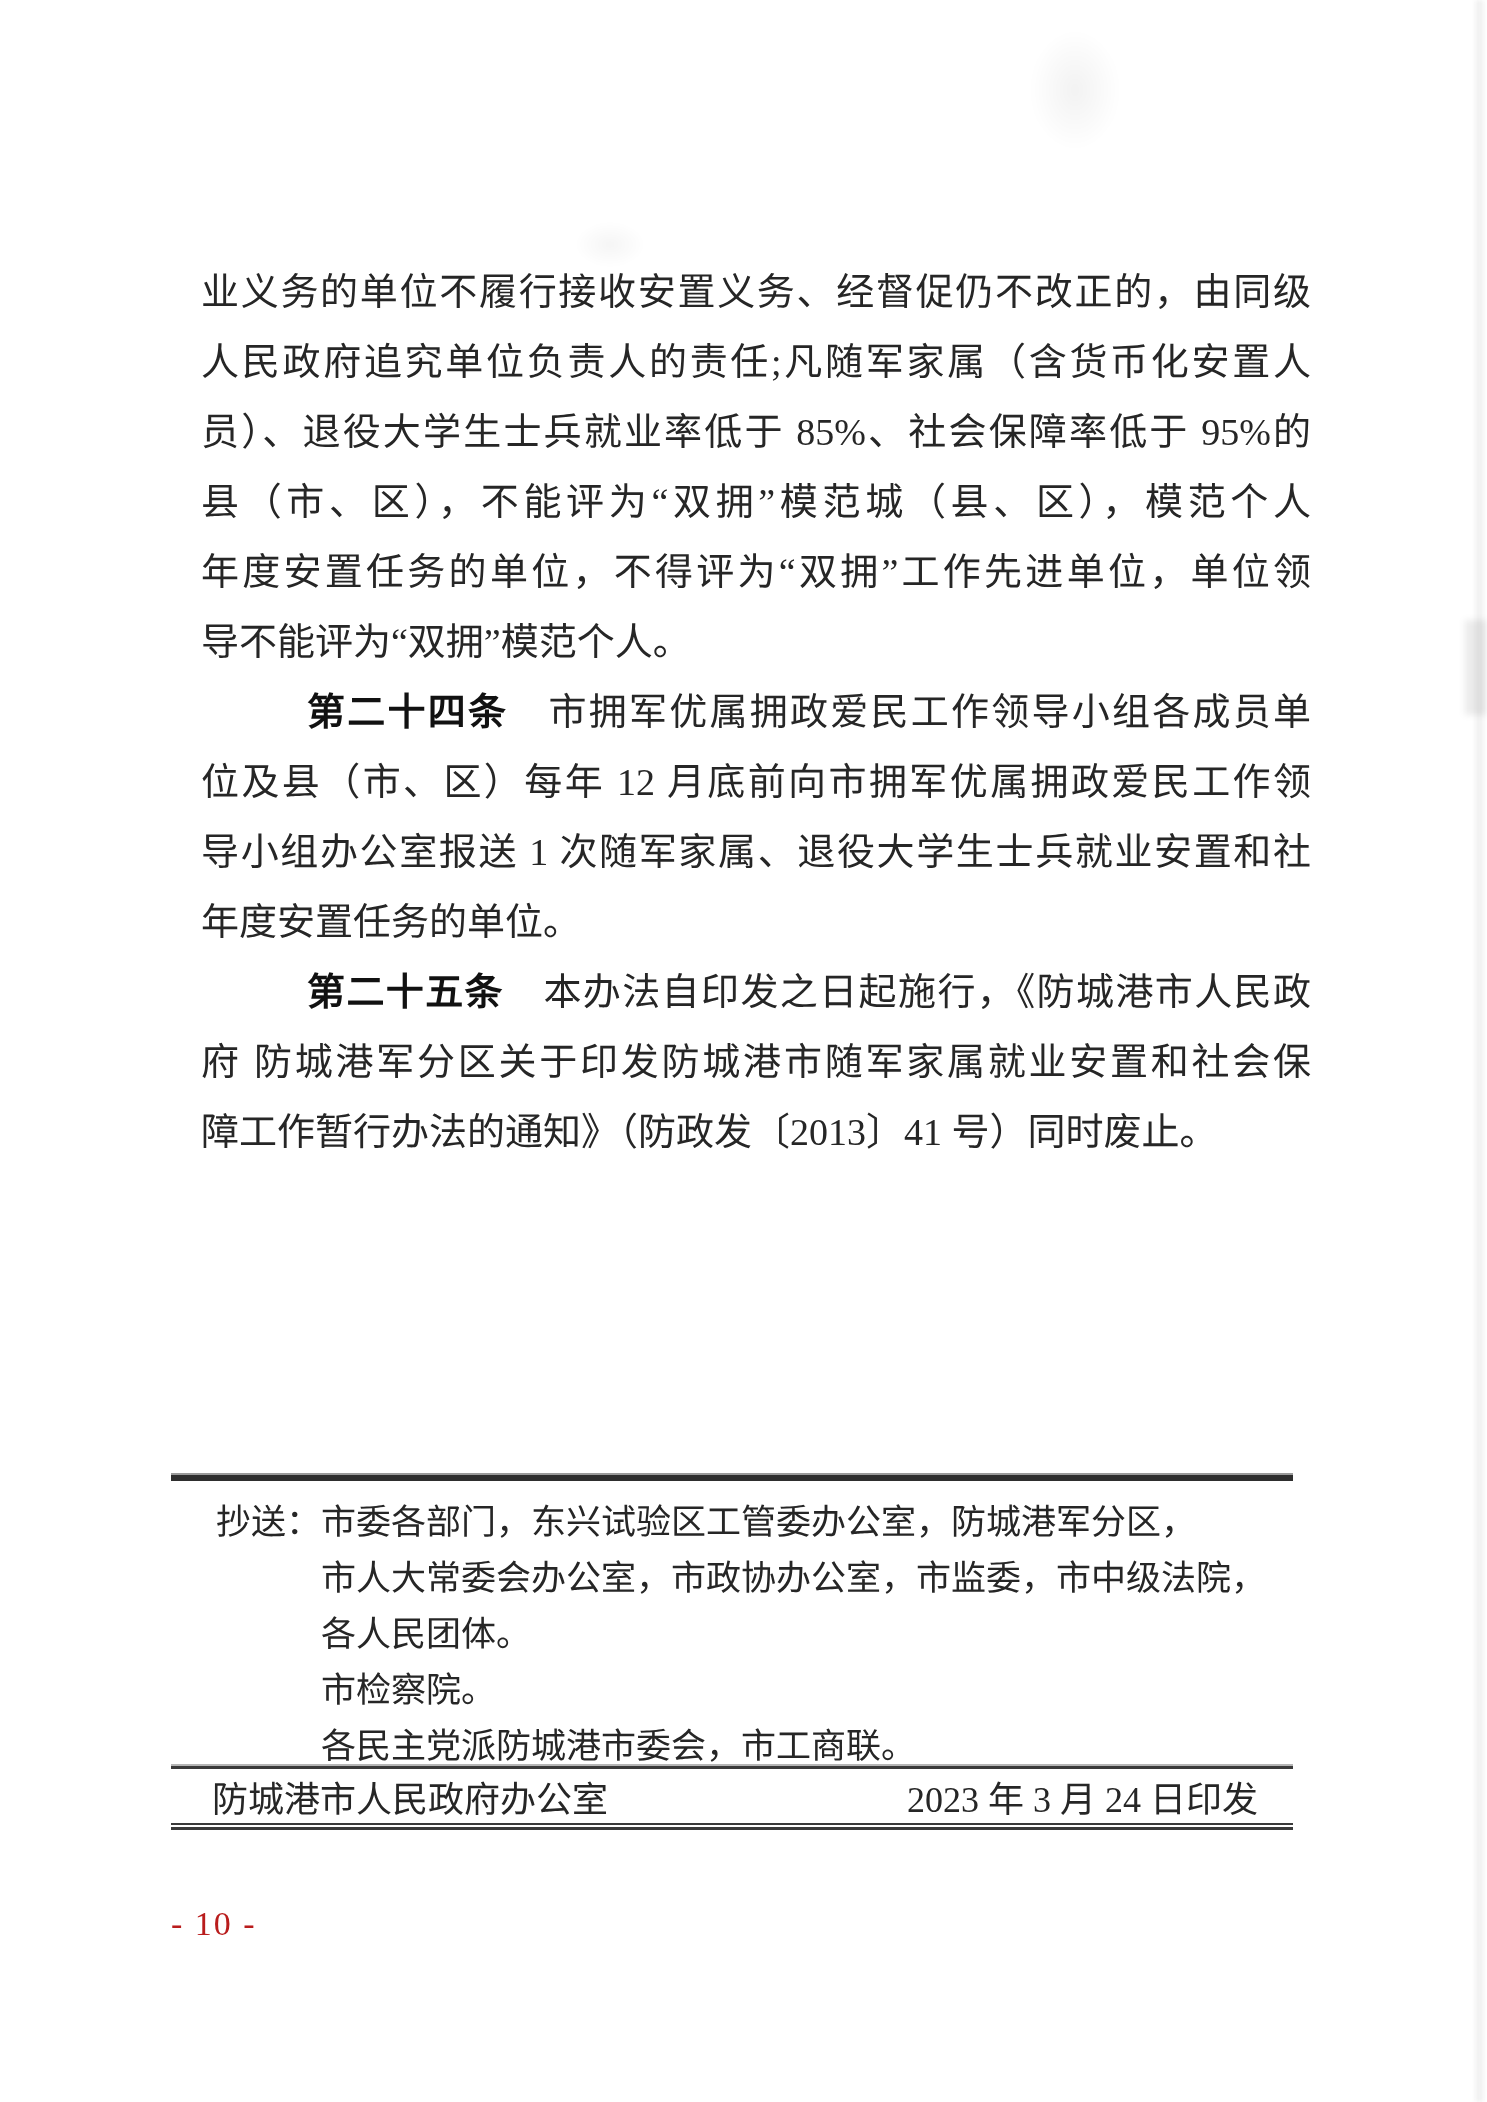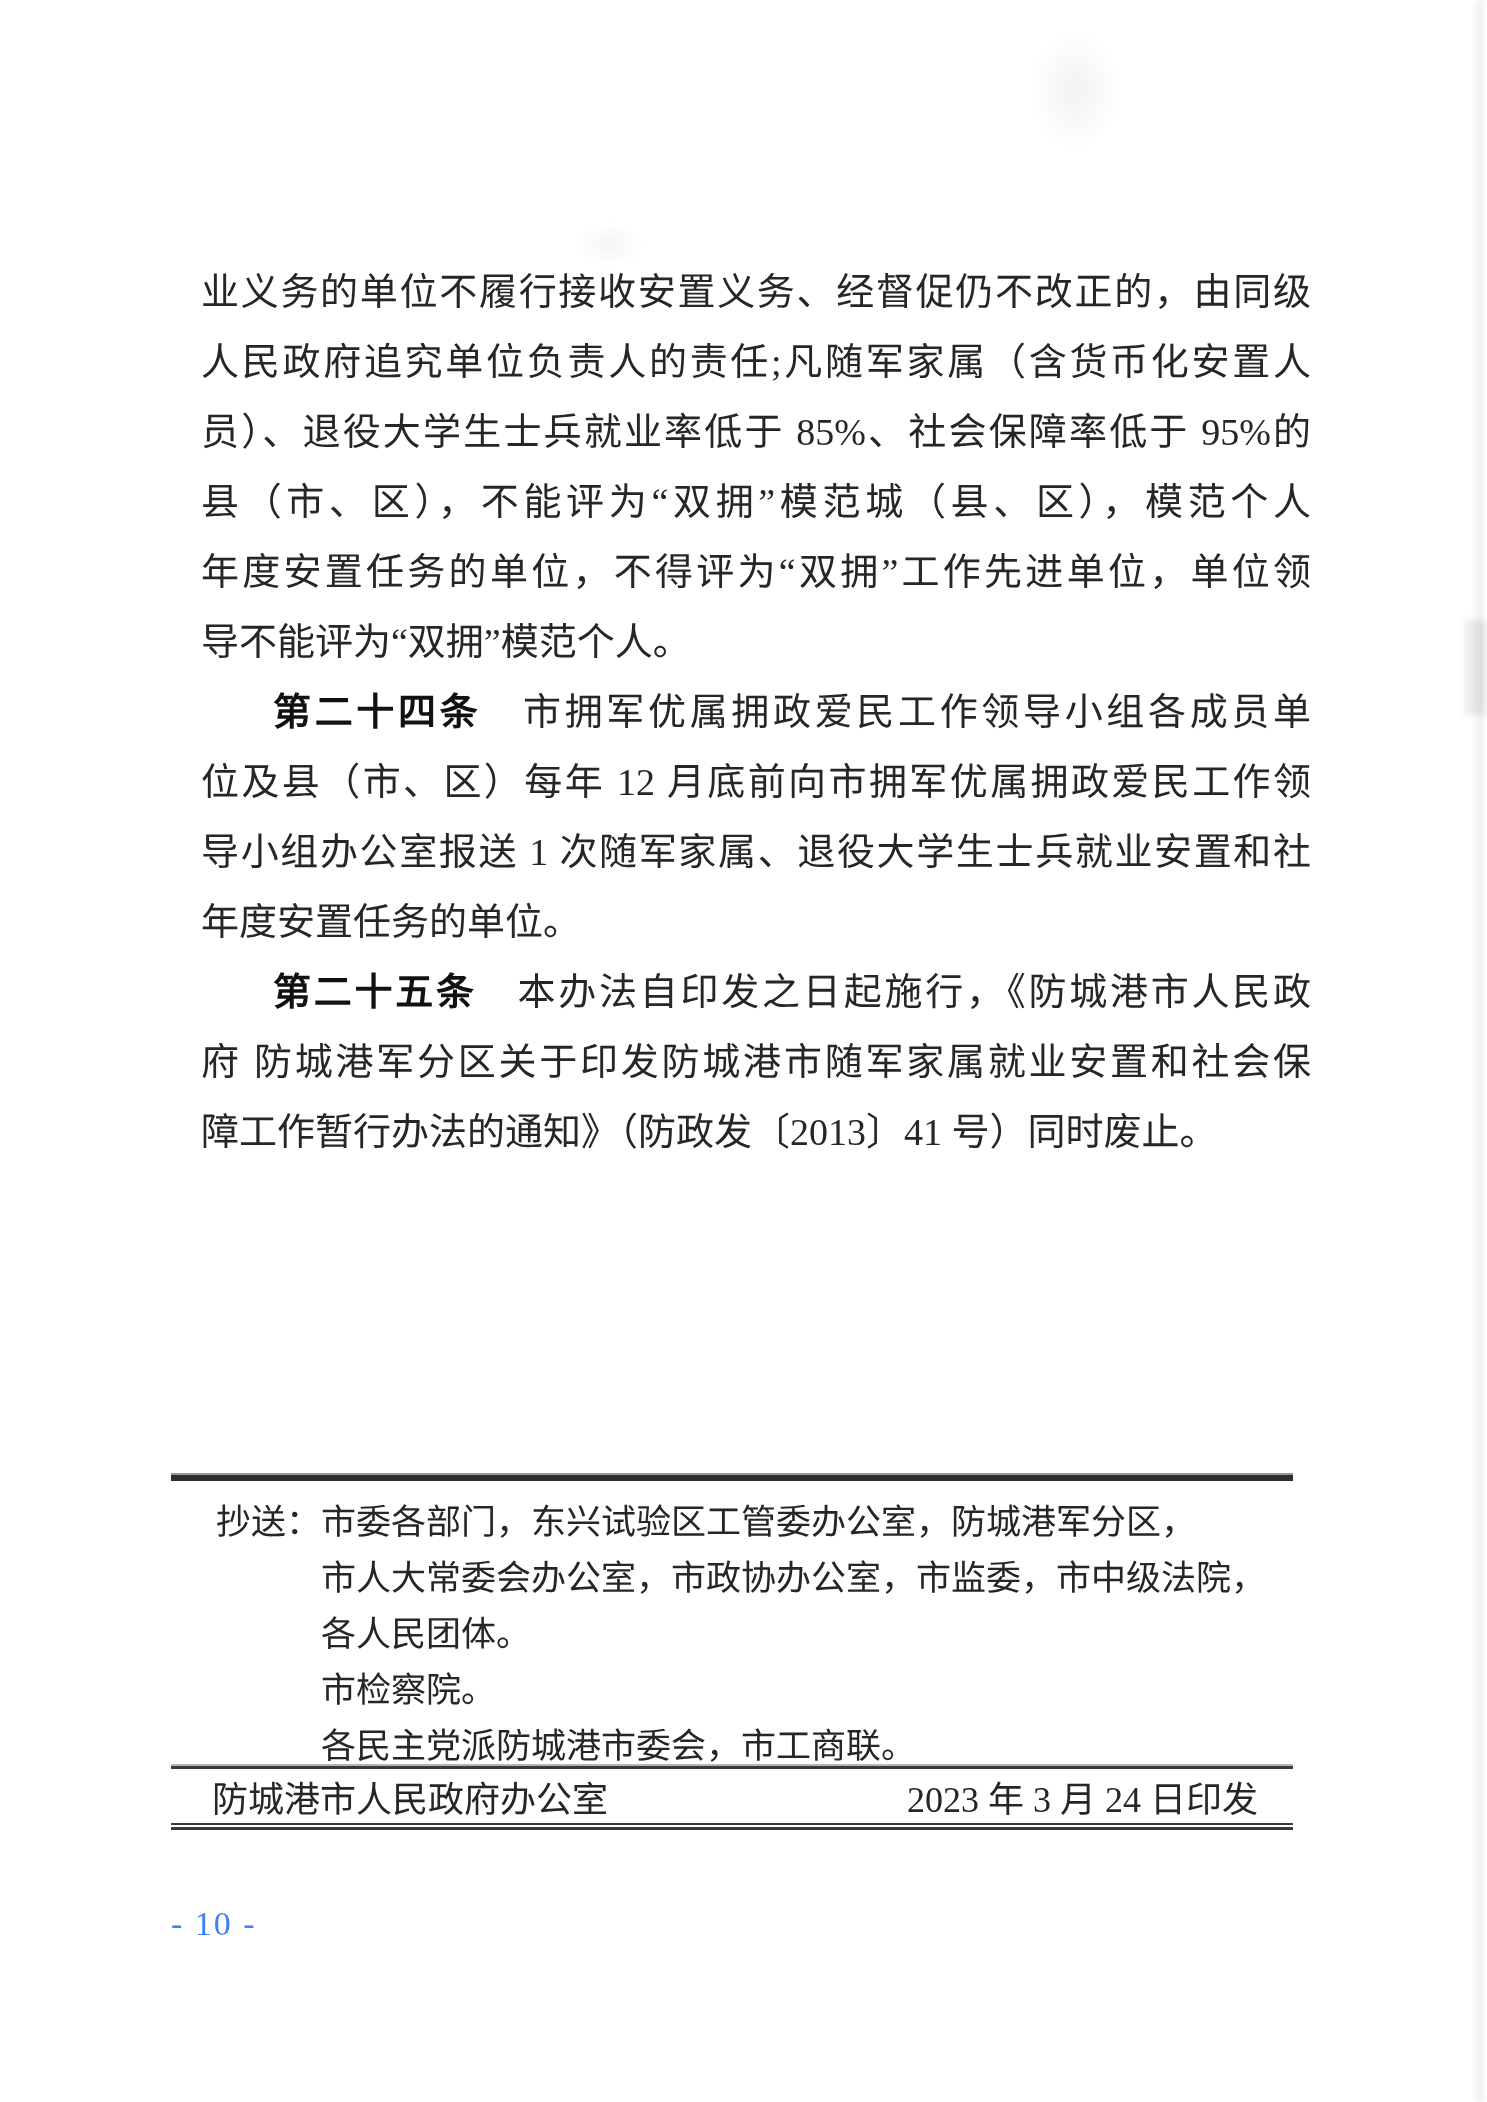--- a/index.html
+++ b/index.html
@@ -18,20 +18,21 @@
     white-space:nowrap;color:#262626;
   }
   .bl.j{
     white-space:normal;
     text-align:justify;
     text-align-last:justify;
   }
   .bl .term{
     font-weight:700;color:#111111;
     font-family:Liberation Mono, monospace;
+    margin-left:34px;
   }
   .indent{text-indent:72px;}
   
   .rule{position:absolute;left:171px;width:1122px;}
   .rule-top{top:1473px;height:8px;
     background:linear-gradient(180deg,#9a9a9a 0 2px,#2e2e2e 2px 8px);}
   .rule-mid{top:1764px;height:5px;
     background:linear-gradient(180deg,#b5b5b5 0 2px,#3a3a3a 2px 5px);}
   .rule-bottom{top:1823px;height:7px;
     background:linear-gradient(180deg,#3a3a3a 0 2px,#ffffff 2px 4px,#3a3a3a 4px 7px);}
@@ -43,21 +44,21 @@
     position:absolute;left:321px;top:1495px;width:980px;
   }
   .copy-line{height:56px;line-height:56px;font-size:35px;white-space:nowrap;}
   .office-row{
     position:absolute;left:212px;top:1776px;width:1046px;height:48px;
     display:flex;justify-content:space-between;align-items:center;
     font-size:36px;line-height:48px;white-space:nowrap;
   }
   .page-number{
     position:absolute;left:171px;top:1902px;height:44px;line-height:44px;
-    font-size:34px;letter-spacing:2px;color:#3b82f6;white-space:nowrap;
+    font-size:34px;letter-spacing:2px;color:#b91c1c;white-space:nowrap;
   }
   
   .edge-strip{
     position:absolute;right:3px;top:0;width:9px;height:2102px;
     background:rgba(130,130,130,0.10);filter:blur(2px);
   }
   .smudge-a{
     position:absolute;left:1030px;top:30px;width:90px;height:120px;border-radius:50%;
     background:radial-gradient(closest-side,rgba(0,0,0,0.05),rgba(0,0,0,0));
     filter:blur(3px);

